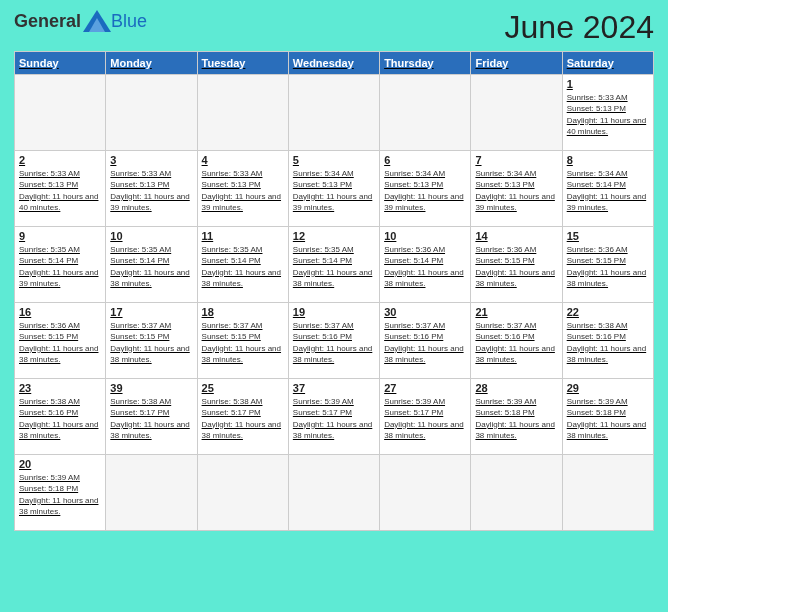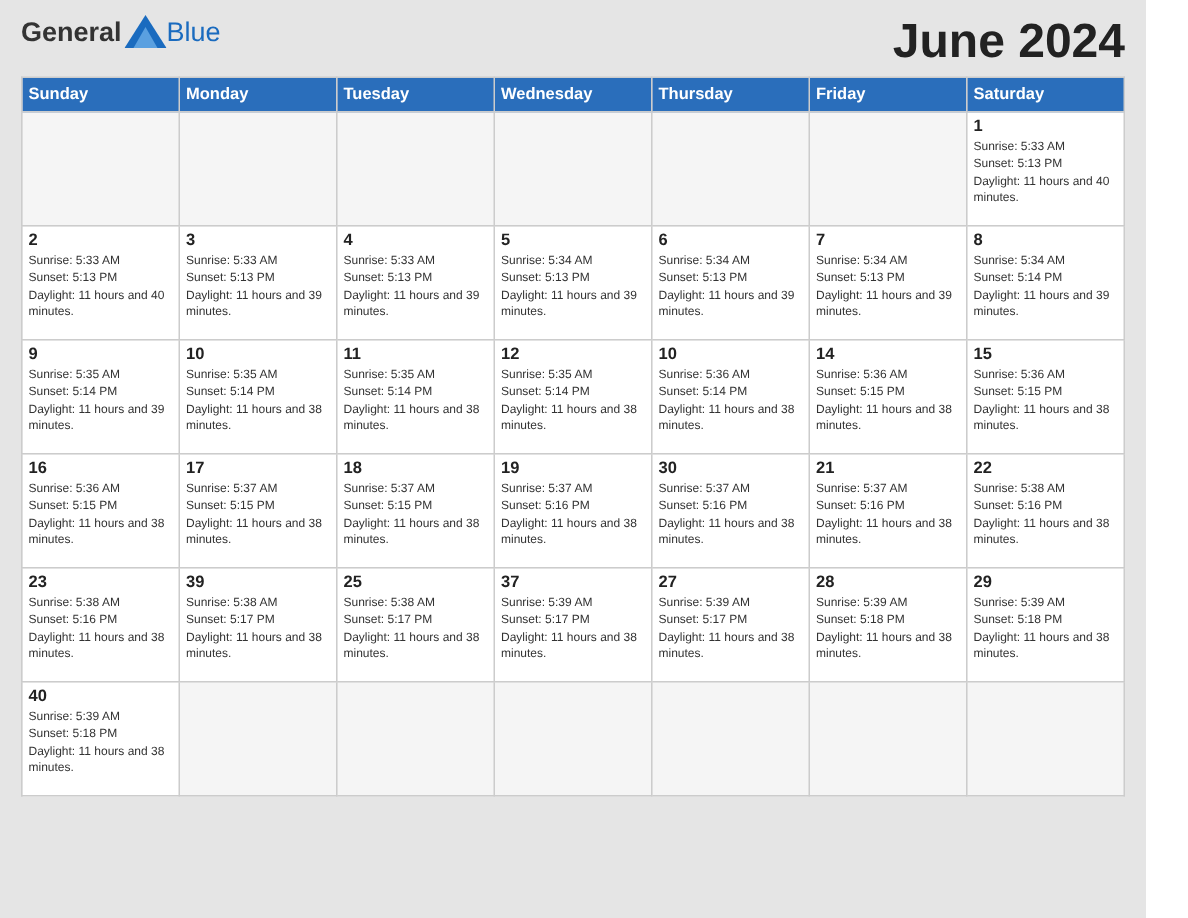--- a/index.html
+++ b/index.html
@@ -4,24 +4,24 @@
   <style>
     * { margin: 0; padding: 0; box-sizing: border-box; }
     body {
       font-family: Arial, sans-serif;
       background: #fff;
       width: 792px;
       height: 612px;
       overflow: hidden;
     }
     .page {
-      width: 764px;
+      width: 668px;
       height: 612px;
       padding: 10px 14px 10px 14px;
-      background: #e5e5e5;
+      background: #5eead4;
     }
     .header-row {
       display: flex;
       align-items: flex-start;
       justify-content: space-between;
       margin-bottom: 6px;
     }
     .logo-area {
       display: flex;
       flex-direction: column;
@@ -45,32 +45,33 @@
     .logo-icon {
       width: 28px;
       height: 22px;
       margin-left: 2px;
     }
     .title-area {
       text-align: right;
     }
     .month-title {
       font-size: 32px;
-      font-weight: bold;
+      font-weight: normal;
       color: #222;
       line-height: 1.1;
     }
     .location-subtitle {
       font-size: 14px;
       color: #444;
     }
     .calendar-table {
       width: 100%;
       border-collapse: collapse;
       table-layout: fixed;
+      text-decoration: underline;
     }
     .calendar-table thead tr th {
       background: #2a6ebb;
       color: #fff;
       font-size: 11px;
       font-weight: bold;
       padding: 5px 4px;
       text-align: left;
       border: 1px solid #ccc;
     }
@@ -262,21 +263,21 @@
             <span class="day-number">28</span>
             <div class="day-info">Sunrise: 5:39 AM<br>Sunset: 5:18 PM<br>Daylight: 11 hours and 38 minutes.</div>
           </td>
           <td>
             <span class="day-number">29</span>
             <div class="day-info">Sunrise: 5:39 AM<br>Sunset: 5:18 PM<br>Daylight: 11 hours and 38 minutes.</div>
           </td>
         </tr>
         <tr class="last-row">
           <td>
-            <span class="day-number">40</span>
+            <span class="day-number">20</span>
             <div class="day-info">Sunrise: 5:39 AM<br>Sunset: 5:18 PM<br>Daylight: 11 hours and 38 minutes.</div>
           </td>
           <td class="empty"></td>
           <td class="empty"></td>
           <td class="empty"></td>
           <td class="empty"></td>
           <td class="empty"></td>
           <td class="empty"></td>
         </tr>
       </tbody>

